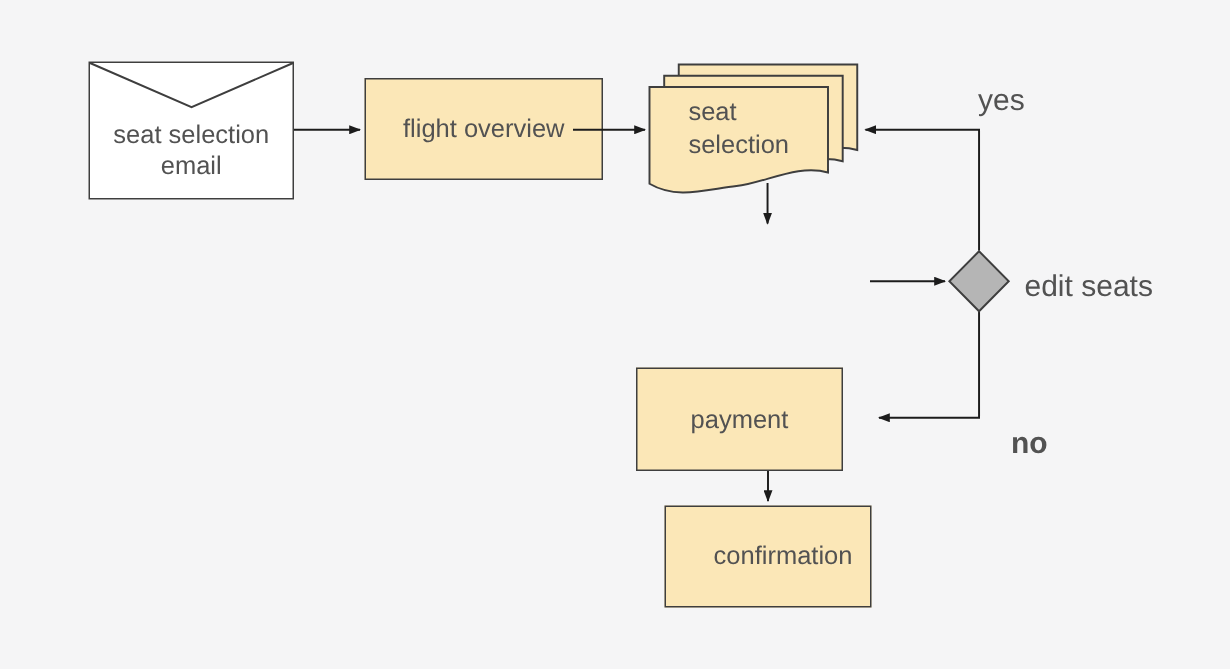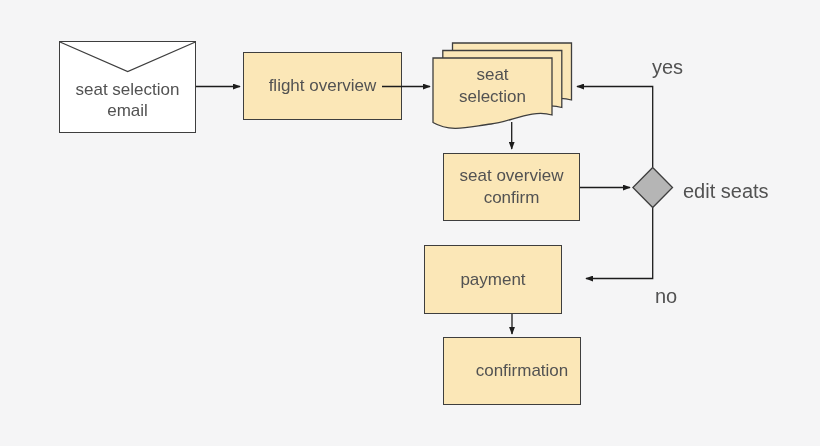--- a/index.html
+++ b/index.html
@@ -23,21 +23,21 @@
   .envelope{
     background:var(--envelope-fill);
     align-items:flex-end;
     padding-bottom:10px;
   }
   .float-label{
     position:absolute;font-size:20px;line-height:1.2;z-index:2;white-space:pre-line;
   }
   .stack-label{
     position:absolute;display:flex;align-items:center;justify-content:center;
-    text-align:center;font-size:17px;line-height:1.28;white-space:pre-line;z-index:2;
+    text-align:left;font-size:17px;line-height:1.28;white-space:pre-line;z-index:2;
   }
   svg.overlay{position:absolute;left:0;top:0;z-index:1;}
   .sheet{fill:var(--node-fill);stroke:var(--node-border);stroke-width:1.3;}
   .flap{fill:none;stroke:var(--node-border);stroke-width:1.3;}
   .diamond{fill:var(--diamond-fill);stroke:var(--node-border);stroke-width:1.3;}
   .edge{fill:none;stroke:var(--arrow);stroke-width:1.3;}
   .ah{fill:var(--arrow);}
 </style>
 </head>
 <body>
@@ -46,38 +46,34 @@
 
   <div class="node envelope" style="left:59px;top:41px;width:137px;height:92px;">
     <span>seat selection
 email</span>
   </div>
 
   <div class="node" style="left:243px;top:52px;width:159px;height:68px;text-align:right;">
     <span>flight overview</span>
   </div>
 
-  <div class="node" style="left:443px;top:153px;width:137px;height:68px;">
-    <span>seat overview
-confirm</span>
-  </div>
 
   <div class="node" style="left:424px;top:245px;width:138px;height:69px;">
     <span>payment</span>
   </div>
 
   <div class="node" style="left:443px;top:337px;width:138px;height:68px;padding-left:20px;">
     <span>confirmation</span>
   </div>
 
   <div class="stack-label" style="left:433px;top:60px;width:119px;height:52px;">seat
 selection</div>
 
   <div class="float-label" style="left:652px;top:55px;">yes</div>
-  <div class="float-label" style="left:655px;top:284px;">no</div>
+  <div class="float-label" style="left:674px;top:284px;font-weight:bold;">no</div>
   <div class="float-label" style="left:683px;top:179px;">edit seats</div>
 
   <svg class="overlay" width="820" height="446" viewBox="0 0 820 446">
     <defs>
       <marker id="ah" viewBox="0 0 8 6" refX="7.2" refY="3" markerWidth="8" markerHeight="6" markerUnits="userSpaceOnUse" orient="auto">
         <path class="ah" d="M0,0 L8,3 L0,6 Z"></path>
       </marker>
     </defs>
 
     <path class="edge" marker-end="url(#ah)" d="M196,86.5 H240"></path>

